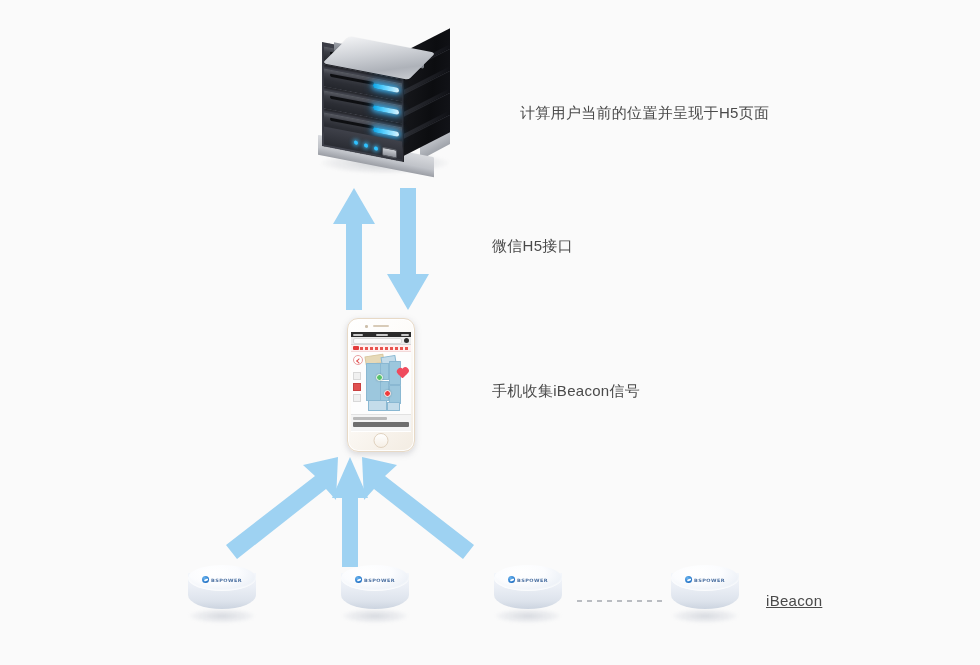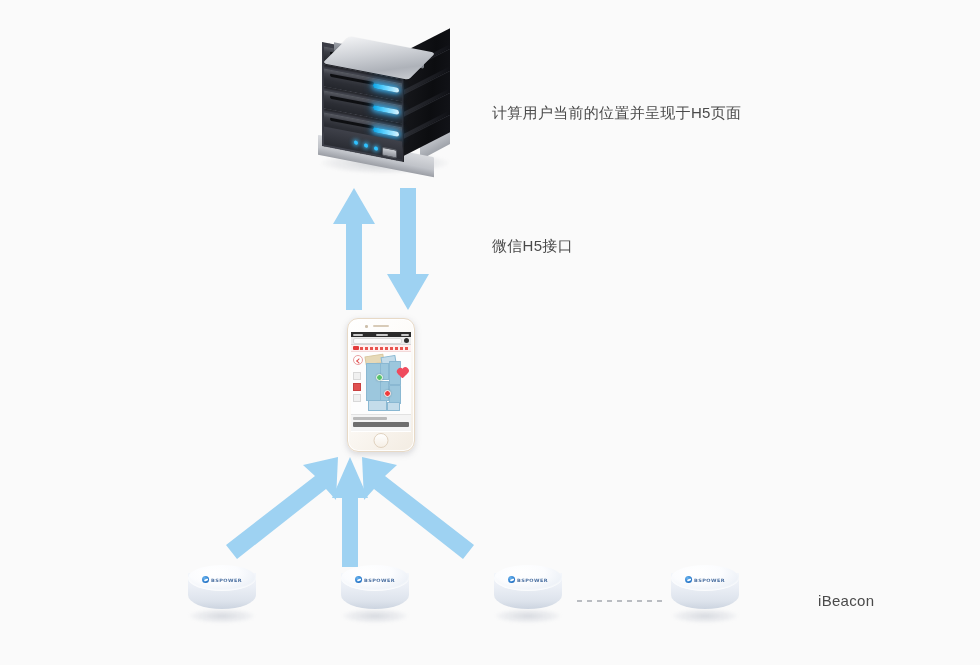--- a/index.html
+++ b/index.html
@@ -511,21 +511,21 @@
       <div class="mini-led" style="left:30px; top:8px"></div>
       <div class="mini-led" style="left:40px; top:9px"></div>
       <div class="mini-led" style="left:50px; top:10px"></div>
       <div class="pwr-btn" style="left:58px; top:9px"></div>
     </div>
 
     <div class="srv-top-lip"></div>
     <div class="srv-top"></div>
   </div>
 
-  <div class="label" style="left:492px; top:100px;">计算用户当前的位置并呈现于H5页面</div>
+  <div class="label" style="left:520px; top:100px;">计算用户当前的位置并呈现于H5页面</div>
 
   <svg class="arrow-svg" style="left:332px; top:188px;" width="110" height="122" viewBox="0 0 110 122">
 
     <g>
       <polygon points="22,0 43,36 30,36 30,122 14,122 14,36 1,36" fill="#9ed2f2"></polygon>
     </g>
 
     <g>
       <polygon points="76,122 97,86 84,86 84,0 68,0 68,86 55,86" fill="#9ed2f2"></polygon>
     </g>
@@ -580,20 +580,21 @@
       <div class="scr-card">
         <div class="card-row w60"></div>
         <div class="card-dark"></div>
       </div>
 
     </div>
 
     <div class="phone-home"></div>
   </div>
 
+  <div class="label" style="left:492px; top:378px;">手机收集iBeacon信号</div>
 
   <svg class="arrow-svg" style="left:225px; top:455px;" width="250" height="115" viewBox="0 0 250 115">
 
     <g>
       <polygon points="113,2 111,45 101,34 12,104 1,90 90,21 78,10" fill="#9ed2f2"></polygon>
     </g>
 
     <g>
       <polygon points="125,2 143,43 133,43 133,112 117,112 117,43 107,43" fill="#9ed2f2"></polygon>
     </g>
@@ -638,15 +639,15 @@
   <div class="beacon" style="left:668px; top:565px;">
     <div class="bc-shadow"></div>
     <div class="bc-body"></div>
     <div class="bc-top"></div>
     <div class="bc-logo">
       <span class="bc-mark"></span>
       <span class="bc-word">BSPOWER</span>
     </div>
   </div>
 
-  <div class="label" style="left:818px; top:588px;">iBeacon</div>
+  <div class="label" style="left:766px; top:588px;text-decoration:underline;">iBeacon</div>
 
 </div>
 
 </body></html>

